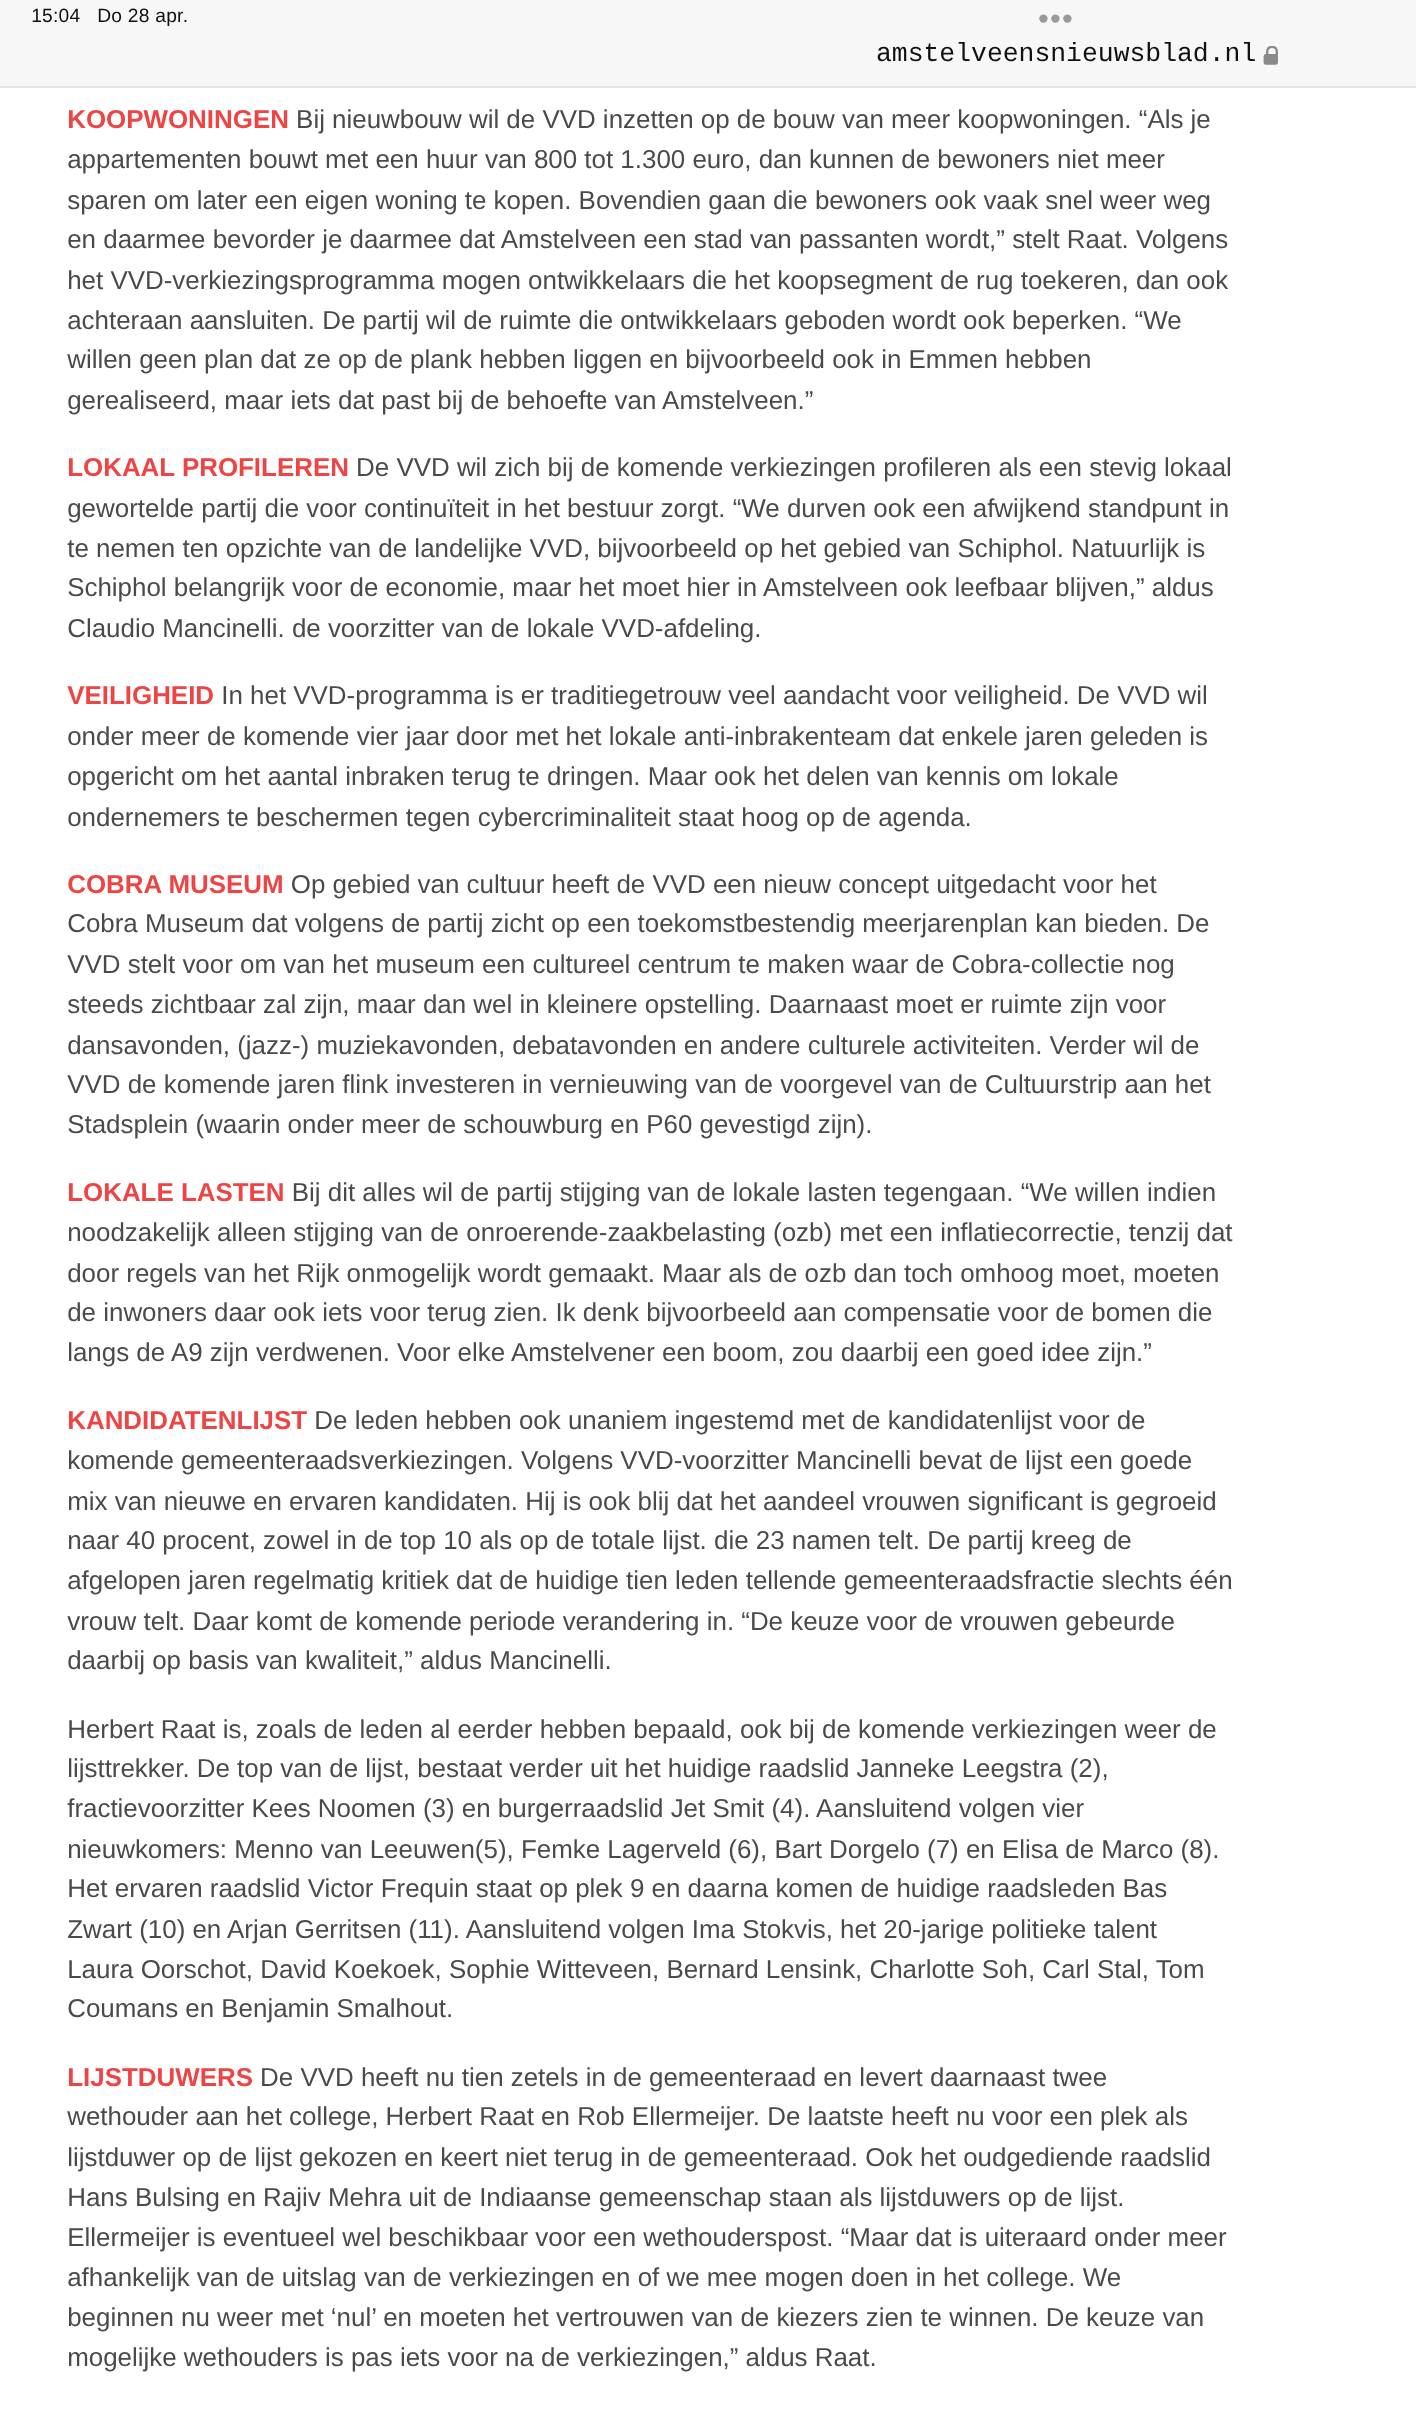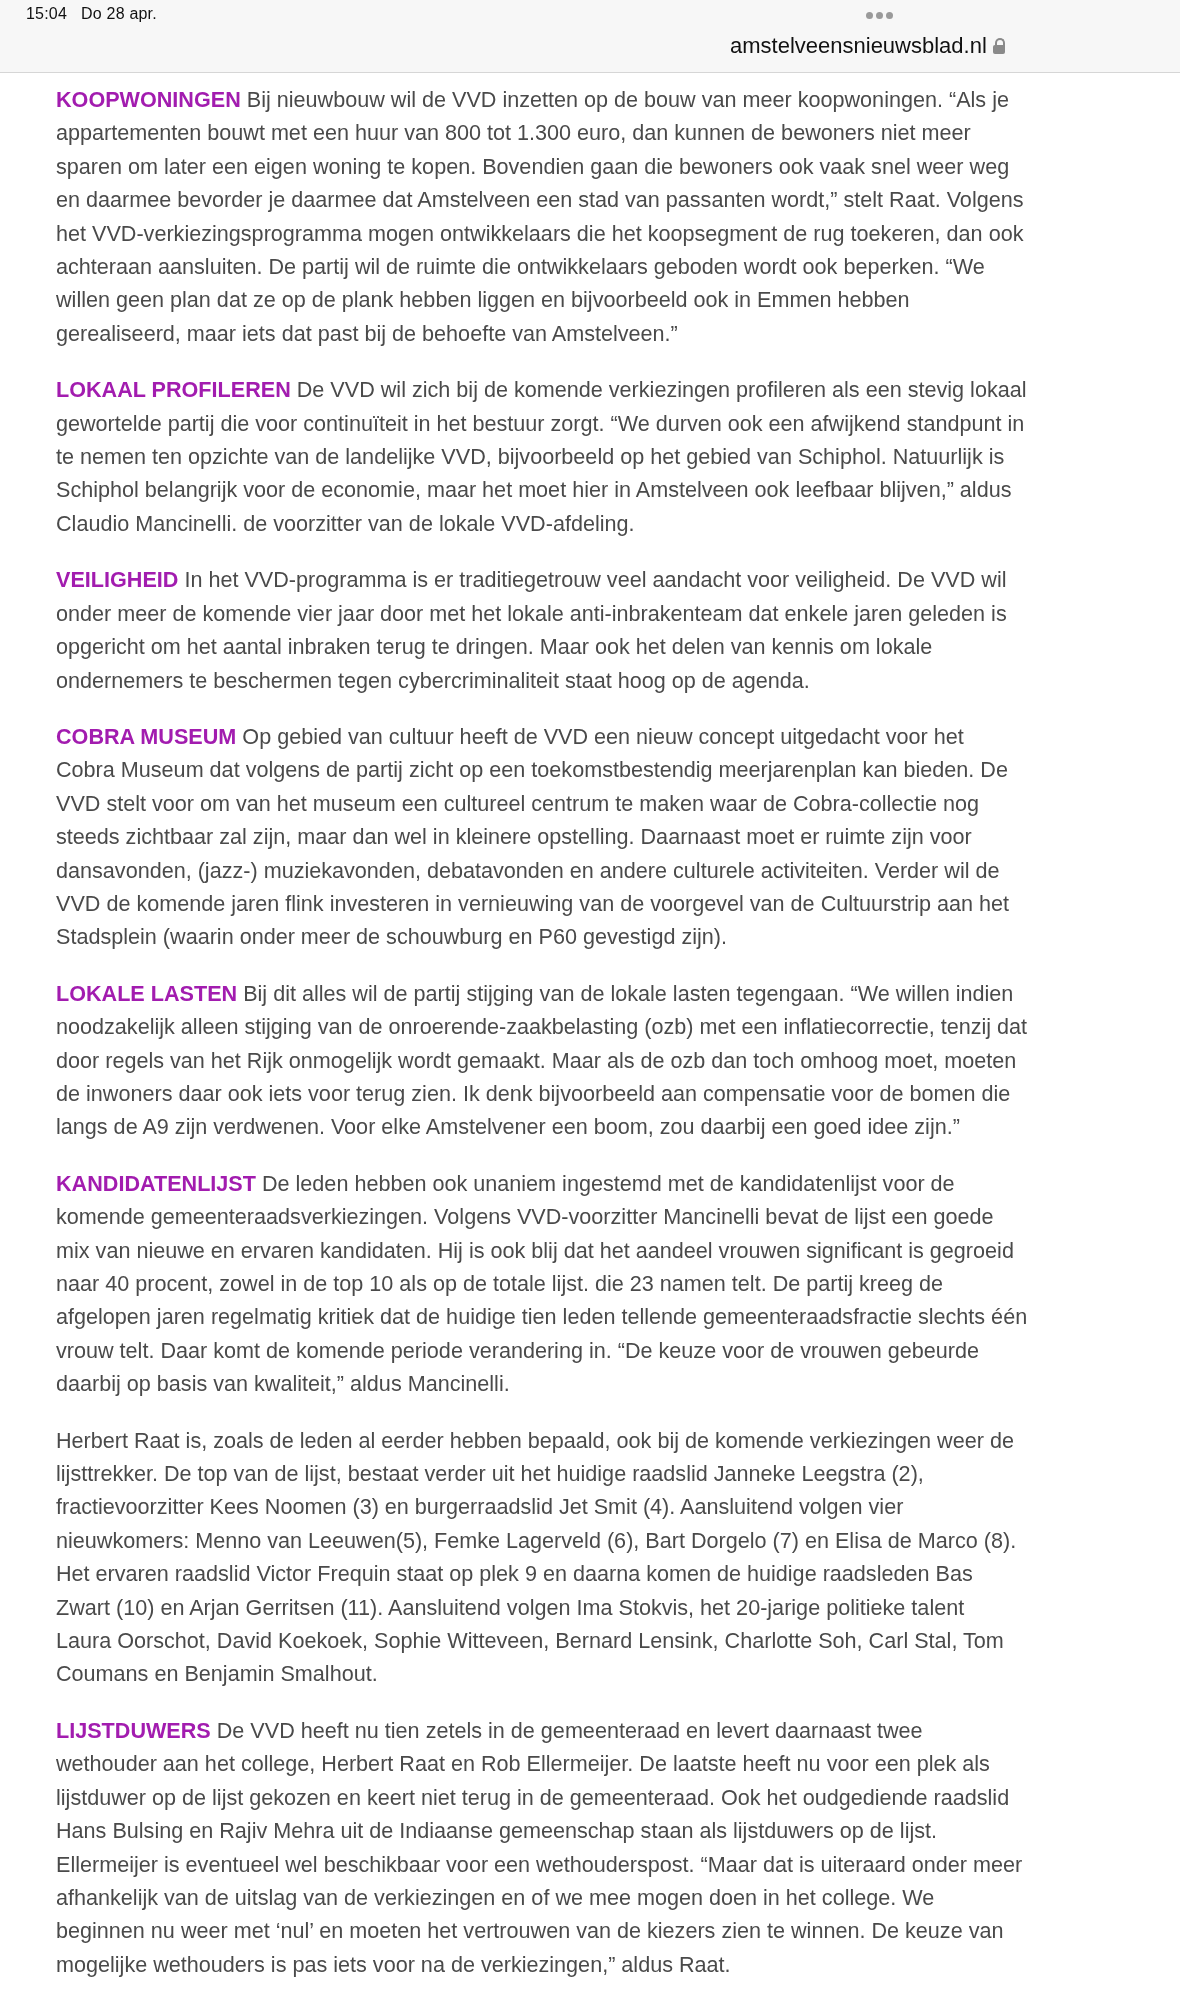--- a/index.html
+++ b/index.html
@@ -43,20 +43,21 @@
       background: #9a9a9a;
     }
     .url-bar {
       position: absolute;
       left: 730px; top: 33px;
       font-size: 22px;
       color: #111;
       display: flex;
       align-items: center;
       gap: 6px;
+      font-family: Liberation Mono, monospace;
     }
     .lock-icon {
       display: inline-block;
       position: relative;
       width: 12px; height: 16px;
     }
     .lock-icon::before {
       content: "";
       position: absolute;
       left: 2px; top: 0;
@@ -81,21 +82,21 @@
       color: #4a4a4a;
       font-size: 21.6px;
       line-height: 33.4px;
     }
     .para {
       margin: 0 0 23px 0;
       white-space: nowrap;
     }
     .para b {
       font-weight: bold;
-      color: #a21caf;
+      color: #ef4444;
     }
   </style>
 </head>
 <body>
 
 <div class="top-bar">
   <div class="status-time">
     <span>15:04</span><span>Do 28 apr.</span>
   </div>
   <div class="tab-dots">

